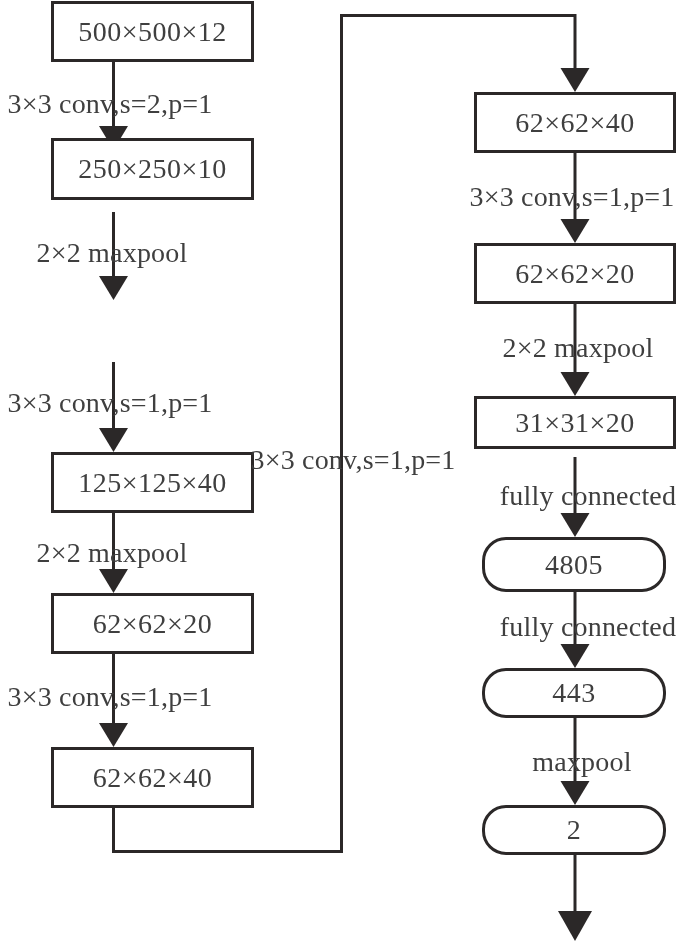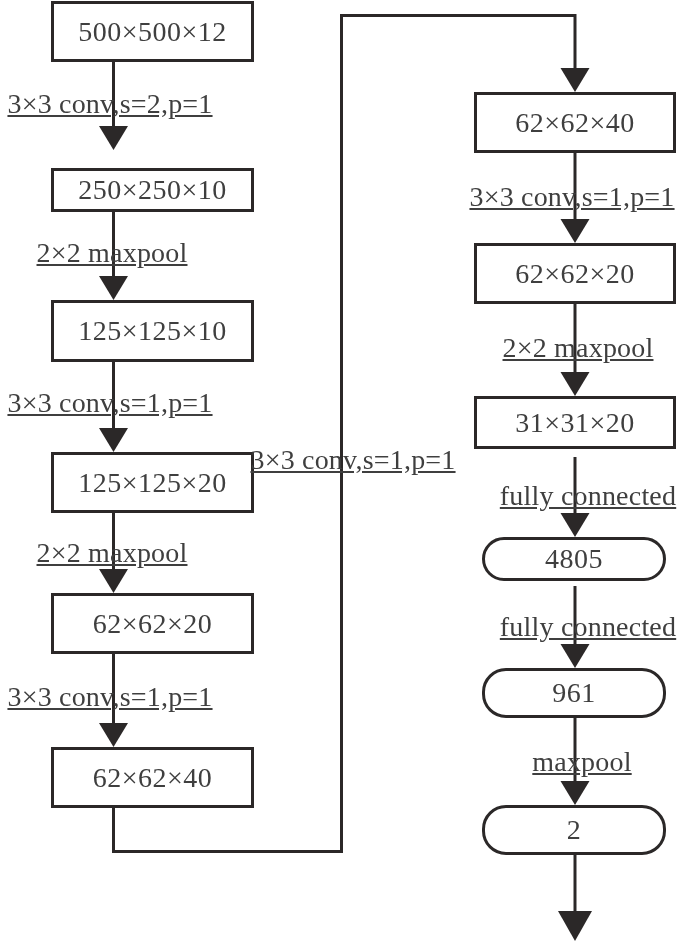--- a/index.html
+++ b/index.html
@@ -44,21 +44,20 @@
   .box.rounded {
     left: 482px; width: 184px;
     border-radius: 24px;
   }
   .edge-label {
     position: absolute;
     transform: translate(-50%, -50%);
     white-space: nowrap;
     font-size: 28px;
     letter-spacing: 0.2px;
-    text-decoration: underline;
   }
 </style>
 </head>
 <body>
 
 <div class="canvas">
 
   <svg class="wires" viewBox="0 0 685 944" aria-hidden="true">
 
     <line x1="113.5" y1="62" x2="113.5" y2="128"></line>
@@ -83,40 +82,39 @@
     <polygon points="575,537 560.5,513 589.5,513"></polygon>
     <line x1="575" y1="586" x2="575" y2="646"></line>
     <polygon points="575,668 560.5,644 589.5,644"></polygon>
     <line x1="575" y1="718" x2="575" y2="783"></line>
     <polygon points="575,805 560.5,781 589.5,781"></polygon>
     <line x1="575" y1="855" x2="575" y2="913"></line>
     <polygon points="575,941 558,911 592,911"></polygon>
   </svg>
 
   <div class="box left-col" style="top:1px;height:61px">500×500×12</div>
-  <div class="box left-col" style="top:168px;height:44px">250×250×10</div>
-  <div class="box left-col" style="top:300px;height:62px">125×125×10</div>
-  <div class="box left-col" style="top:452px;height:61px">125×125×20</div>
+  <div class="box left-col" style="top:138px;height:62px">250×250×10</div>
+  <div class="box left-col" style="top:452px;height:61px">125×125×40</div>
   <div class="box left-col" style="top:593px;height:61px">62×62×20</div>
   <div class="box left-col" style="top:747px;height:61px">62×62×40</div>
 
   <div class="edge-label" style="left:110px;top:104px">3×3 conv,s=2,p=1</div>
   <div class="edge-label" style="left:112px;top:253px">2×2 maxpool</div>
   <div class="edge-label" style="left:110px;top:403px">3×3 conv,s=1,p=1</div>
   <div class="edge-label" style="left:112px;top:553px">2×2 maxpool</div>
   <div class="edge-label" style="left:110px;top:697px">3×3 conv,s=1,p=1</div>
 
   <div class="edge-label" style="left:353px;top:460px">3×3 conv,s=1,p=1</div>
 
   <div class="box right-col" style="top:92px;height:61px">62×62×40</div>
   <div class="box right-col" style="top:243px;height:61px">62×62×20</div>
   <div class="box right-col" style="top:396px;height:53px">31×31×20</div>
 
-  <div class="box rounded" style="top:537px;height:44px">4805</div>
-  <div class="box rounded" style="top:668px;height:50px">961</div>
+  <div class="box rounded" style="top:537px;height:55px">4805</div>
+  <div class="box rounded" style="top:668px;height:50px">443</div>
   <div class="box rounded" style="top:805px;height:50px">2</div>
 
   <div class="edge-label" style="left:572px;top:197px">3×3 conv,s=1,p=1</div>
   <div class="edge-label" style="left:578px;top:348px">2×2 maxpool</div>
   <div class="edge-label" style="left:588px;top:496px">fully connected</div>
   <div class="edge-label" style="left:588px;top:627px">fully connected</div>
   <div class="edge-label" style="left:582px;top:762px">maxpool</div>
 
 </div>
 

